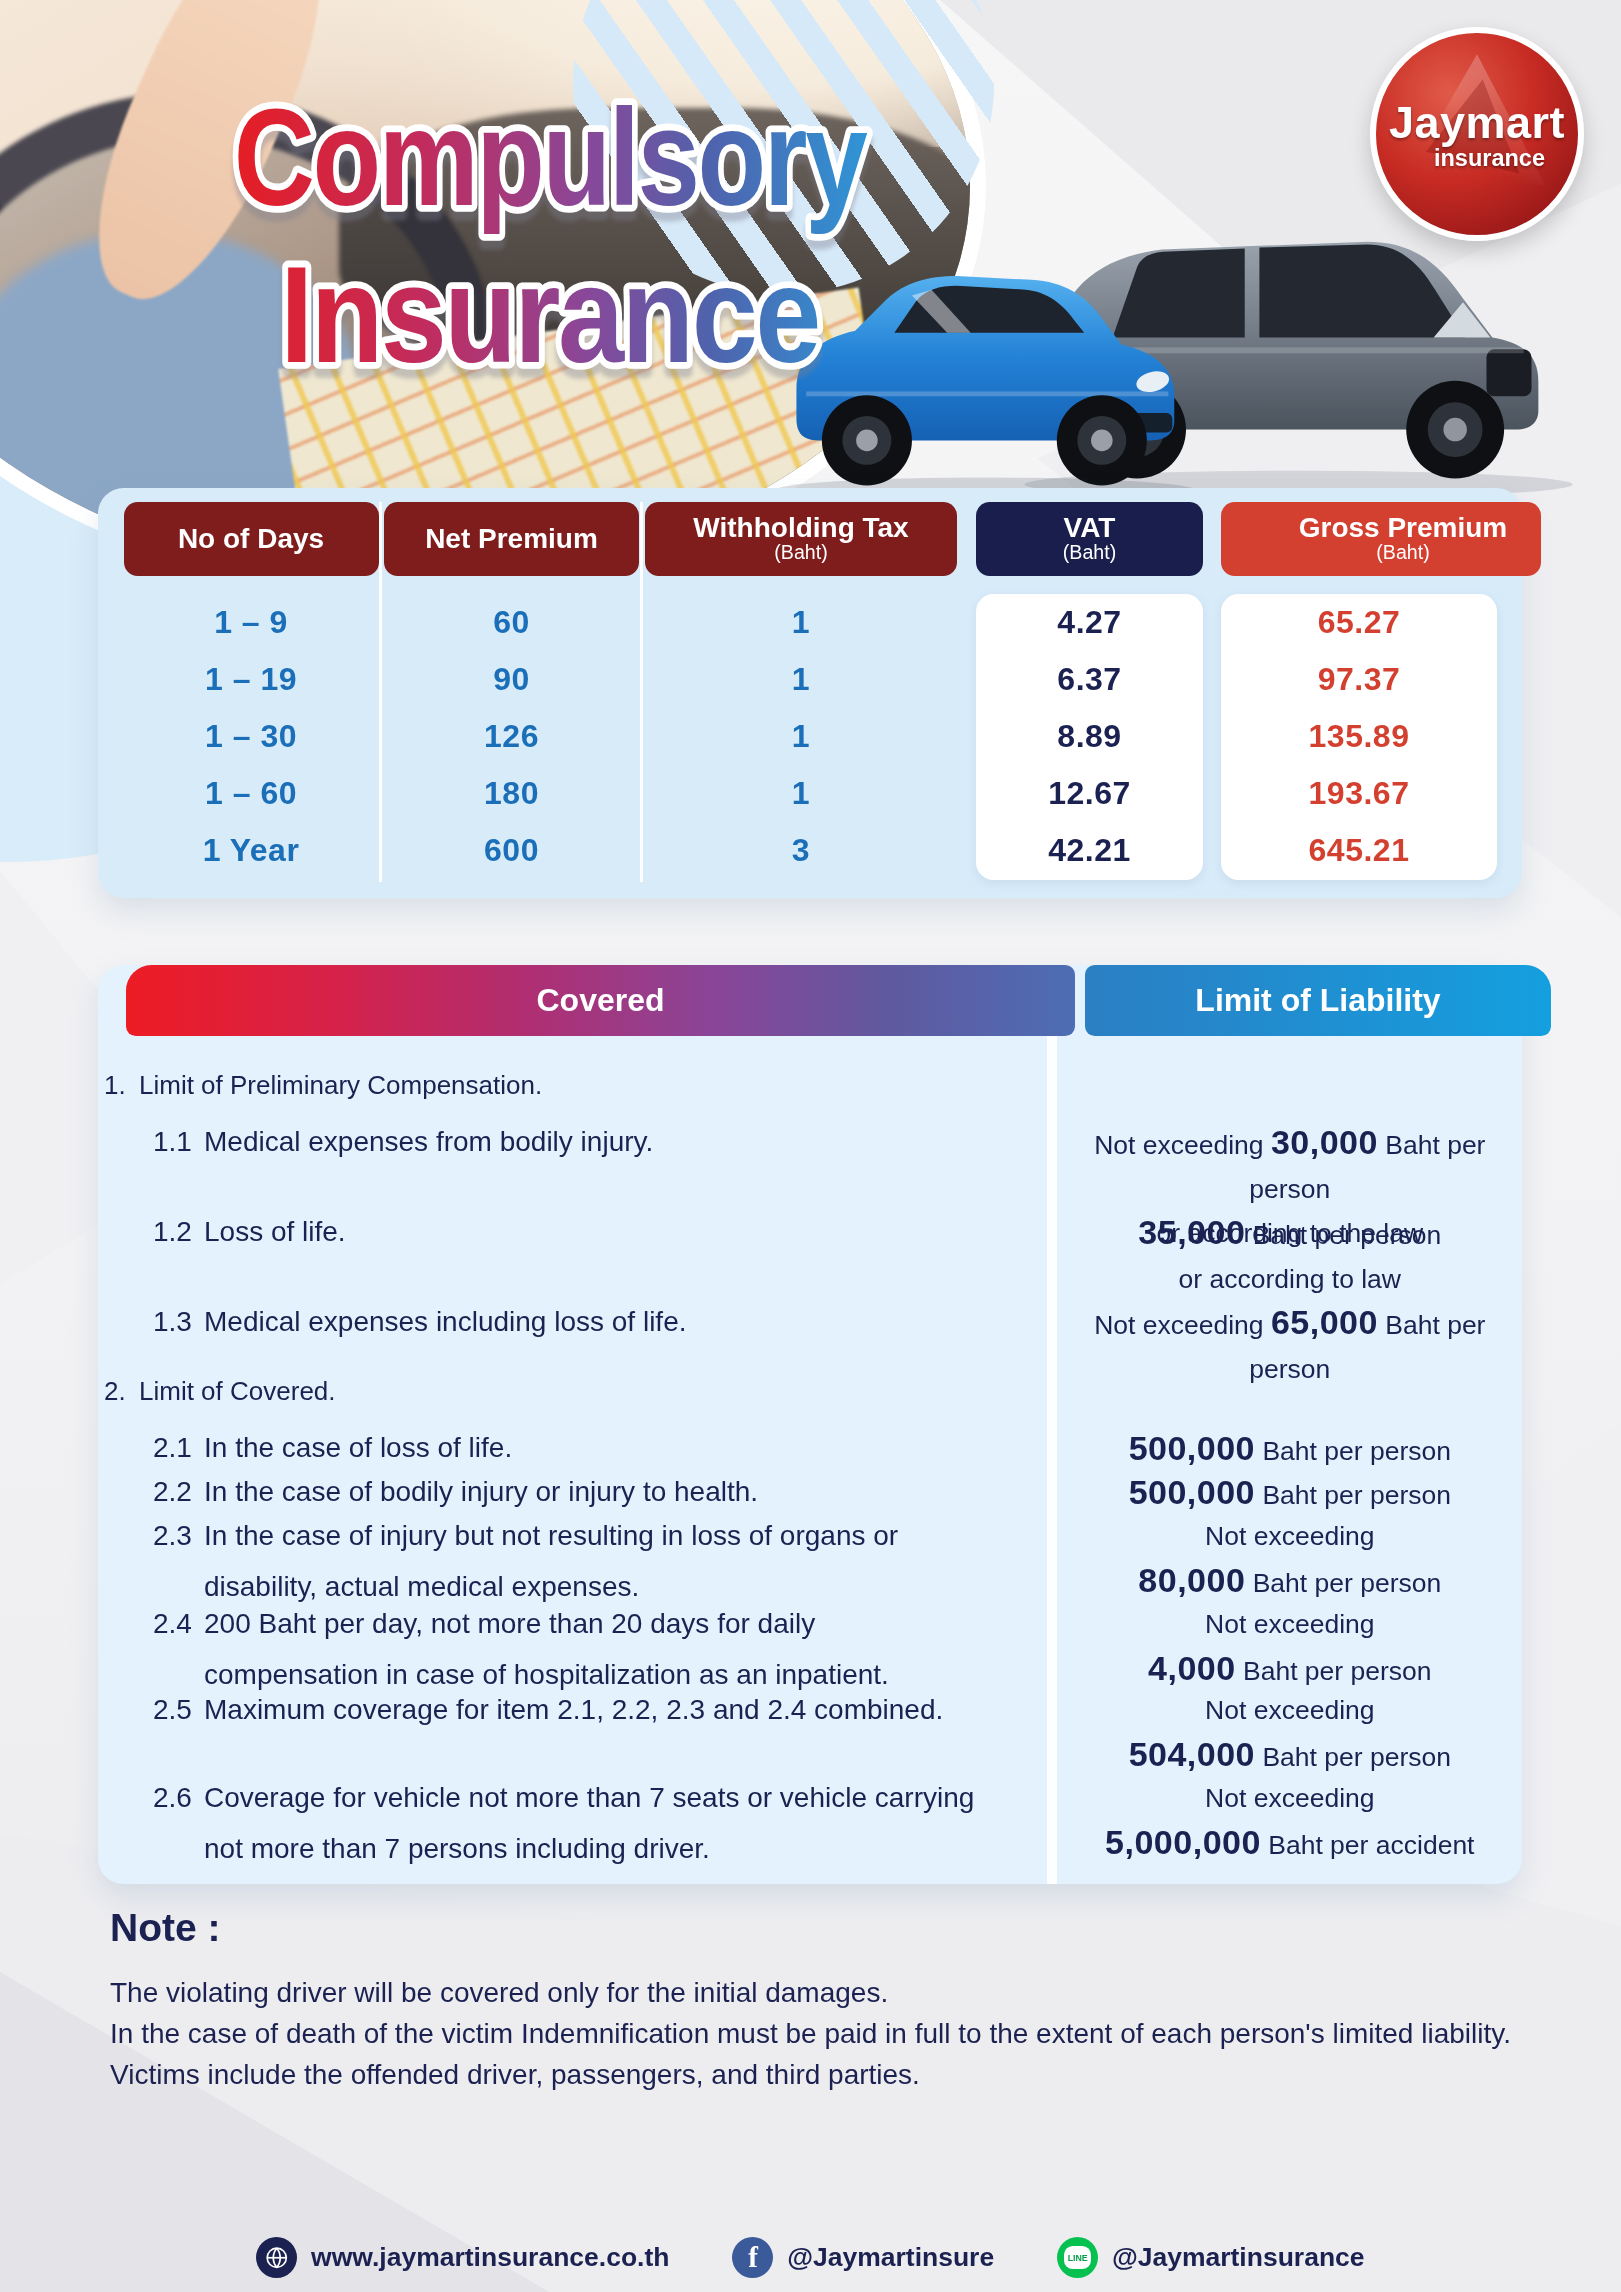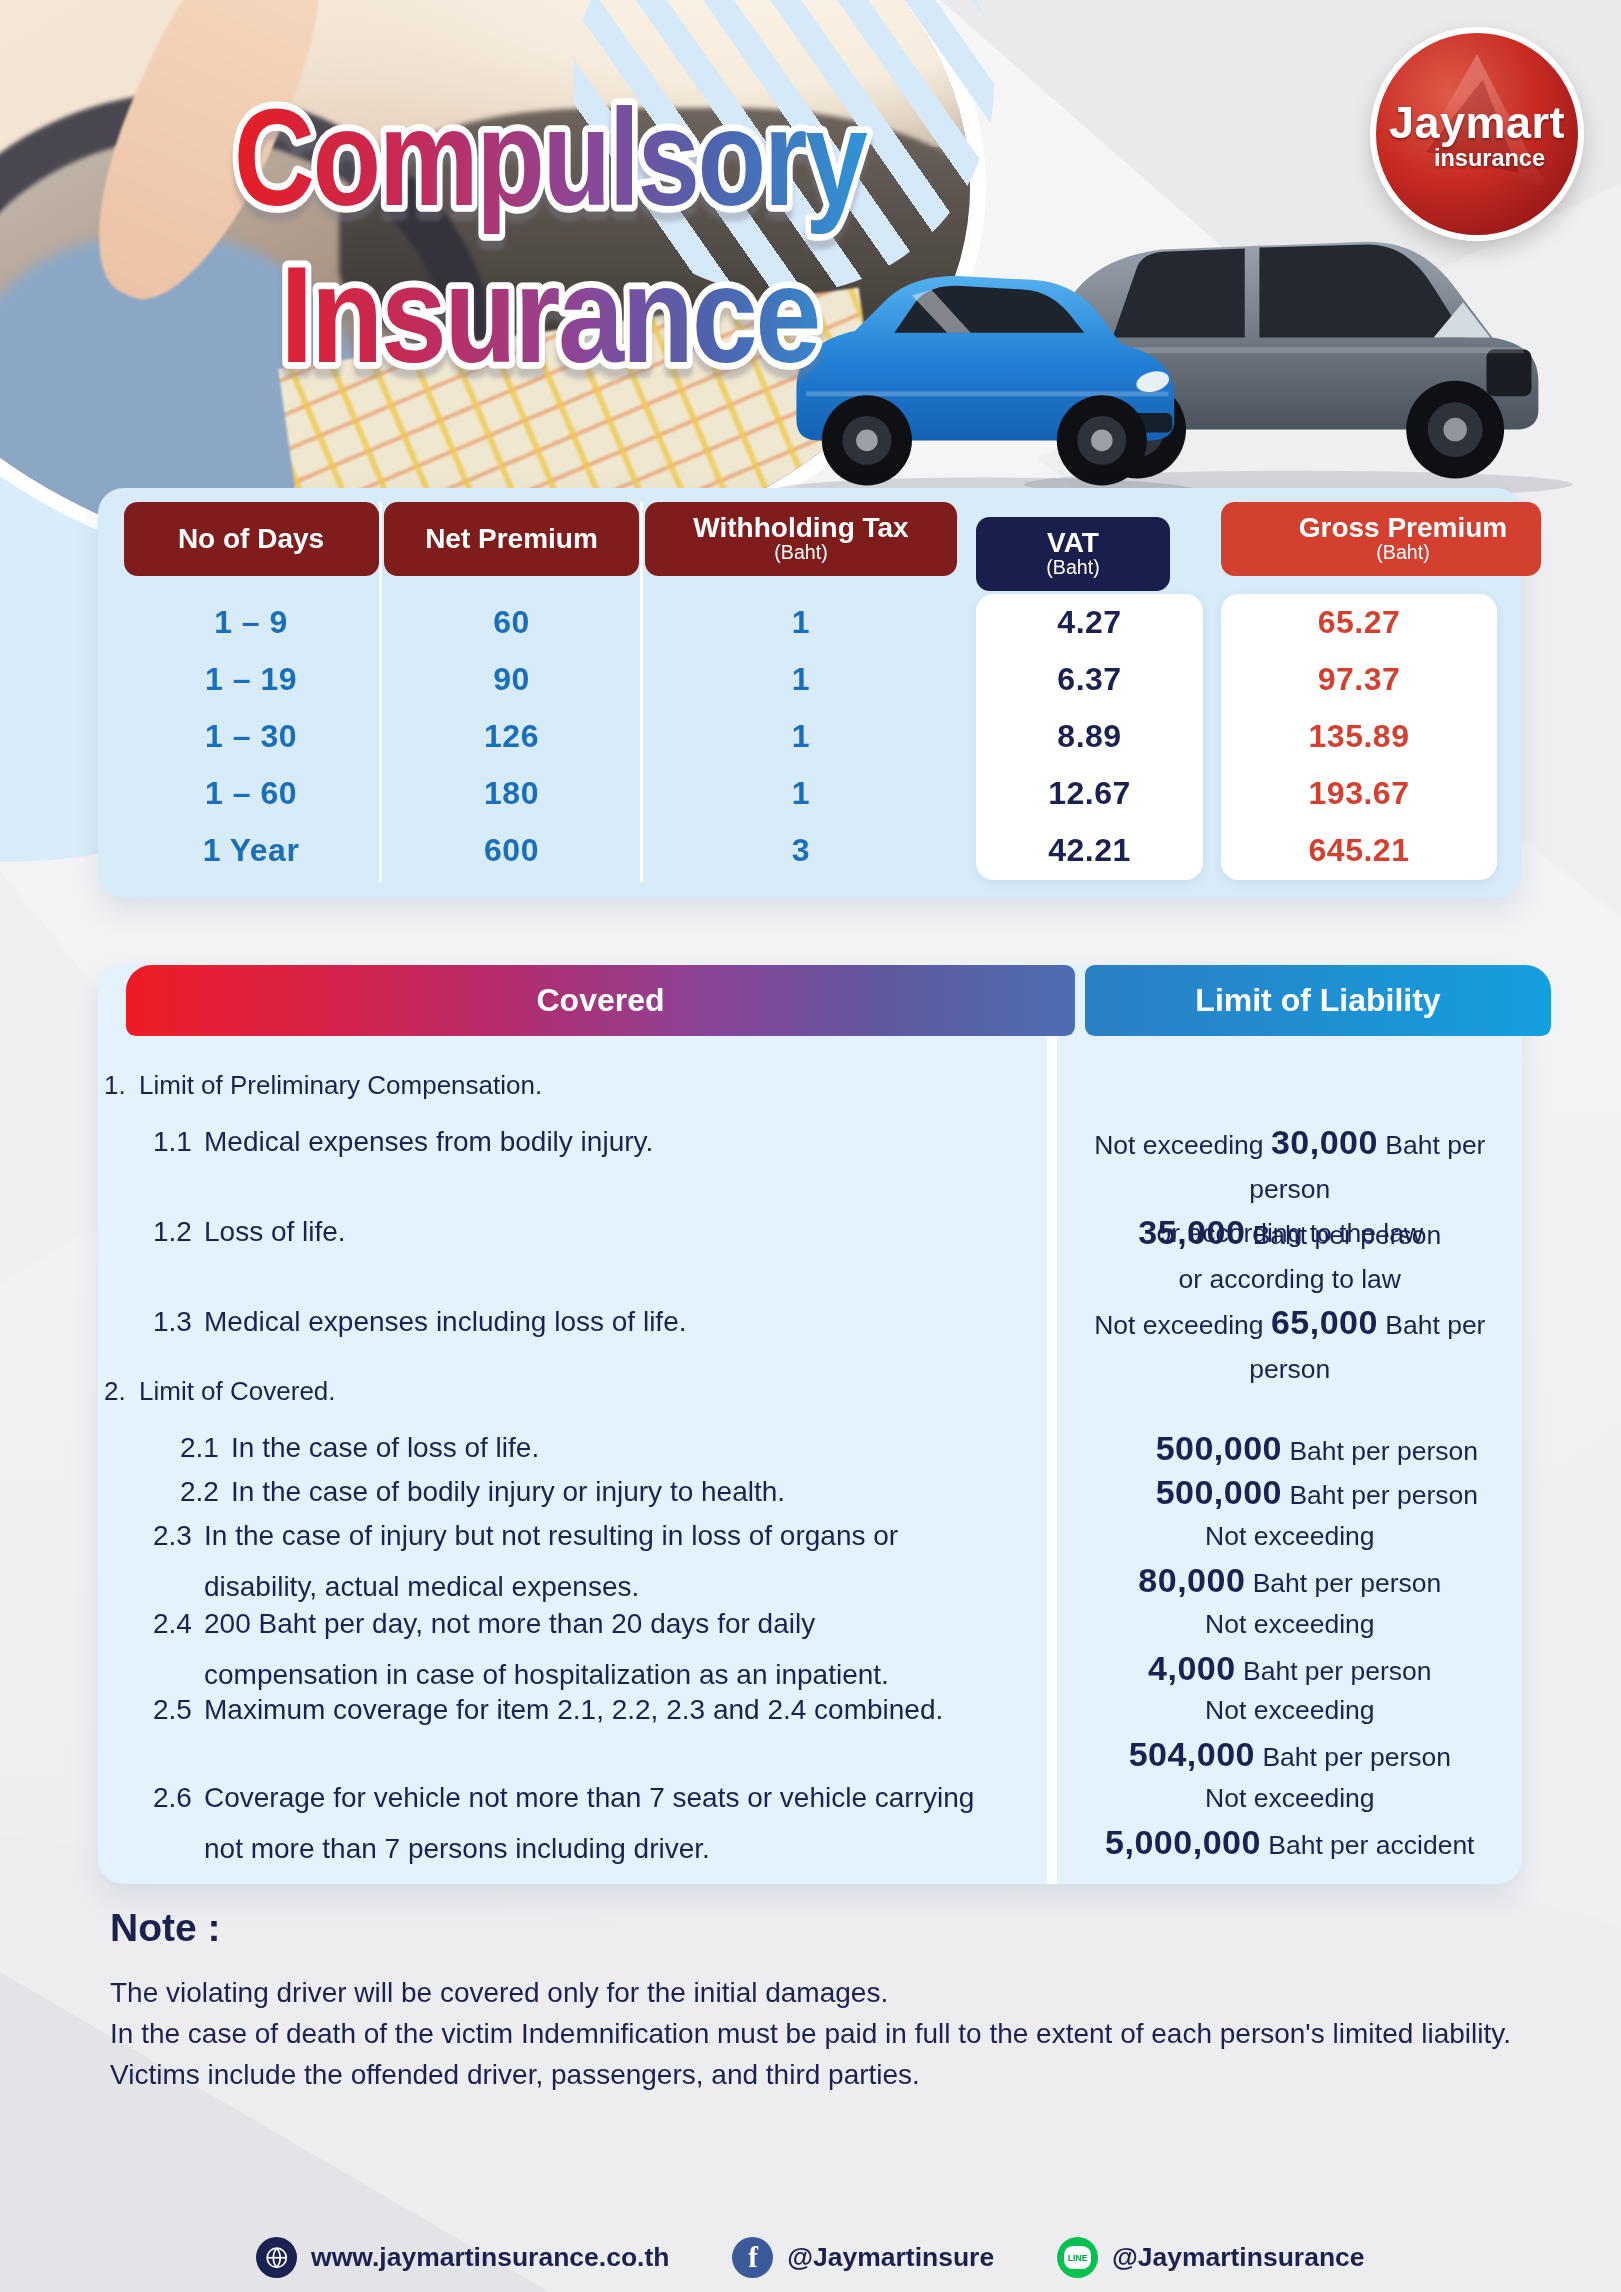--- a/index.html
+++ b/index.html
@@ -64,21 +64,21 @@
 
   
   .cov{position:absolute;left:98px;top:965px;width:1424px;height:919px;background:#e3f2fd;border-radius:25.5px;z-index:6;
        box-shadow:0 13.7px 29px rgba(120,150,180,.20);}
   .cov-div{position:absolute;left:949px;top:0;width:9.8px;height:919px;background:#fdfeff;}
   .cov-h{position:absolute;top:0;height:71px;display:flex;align-items:center;justify-content:center;color:#fff;font-size:32px;font-weight:bold;margin-left:28px;}
   .cov-h-left{left:0;width:949px;border-radius:25.5px 9.8px 9.8px 9.8px;background:linear-gradient(90deg,#ed1c24 0%,#d6224a 22%,#b02e71 42%,#8a4598 62%,#60599f 80%,#4d6db4 100%);}
   .cov-h-right{left:959px;width:466px;border-radius:9.8px 25.5px 9.8px 9.8px;background:linear-gradient(90deg,#2b7fc3 0%,#149fdf 100%);}
   .cov-body{position:absolute;left:0;top:71px;width:1424px;padding-top:27.4px;}
   .cov-row{display:grid;grid-template-columns:949px 9.8px 466px;}
-  .h58{height:57px;} .h92{height:90px;} .h70{height:69px;} .h45{height:44px;padding-left:27px;} .h90{height:88px;} .h88{height:86px;}
+  .h58{height:57px;} .h92{height:90px;} .h70{height:69px;} .h45{height:44px;} .h90{height:88px;} .h88{height:86px;}
   .cl{padding-left:55px;font-size:28px;line-height:44px;color:#1b2150;}
   .cl .cnum{display:inline-block;width:51px;}
   .cl .ctxt2{padding-left:51px;margin-top:7px;}
   .sec .cl{padding-left:6px;font-size:26px;font-weight:normal;}
   .sec .cl .cnum{width:35px;}
   .cr{text-align:center;font-size:26.5px;line-height:44px;color:#1b2150;}
   .cr b{font-size:34px;font-weight:bold;letter-spacing:0.5px;}
 
   
   .note{position:absolute;left:110px;top:1906px;z-index:6;color:#1b2150;}
@@ -195,21 +195,21 @@
     <div class="rt-pill p-blue" style="left:25.5px;width:255px;">
       <div class="lab">No of Days</div>
     </div>
     <div class="rt-pill p-blue" style="left:286px;width:255px;">
       <div class="lab">Net Premium</div>
     </div>
     <div class="rt-pill p-blue" style="left:547px;width:312px;">
       <div class="lab">Withholding Tax</div>
       <div class="sub">(Baht)</div>
     </div>
-    <div class="rt-pill p-navy" style="left:878px;width:194px;margin-top:15px;">
+    <div class="rt-pill p-navy" style="left:878px;width:227px;">
       <div class="lab">VAT</div>
       <div class="sub">(Baht)</div>
     </div>
     <div class="rt-pill p-red" style="left:1123px;width:276px;">
       <div class="lab">Gross Premium</div>
       <div class="sub">(Baht)</div>
     </div>
 
     <div class="rt-sep" style="left:281px;"></div>
     <div class="rt-sep" style="left:542px;"></div>

